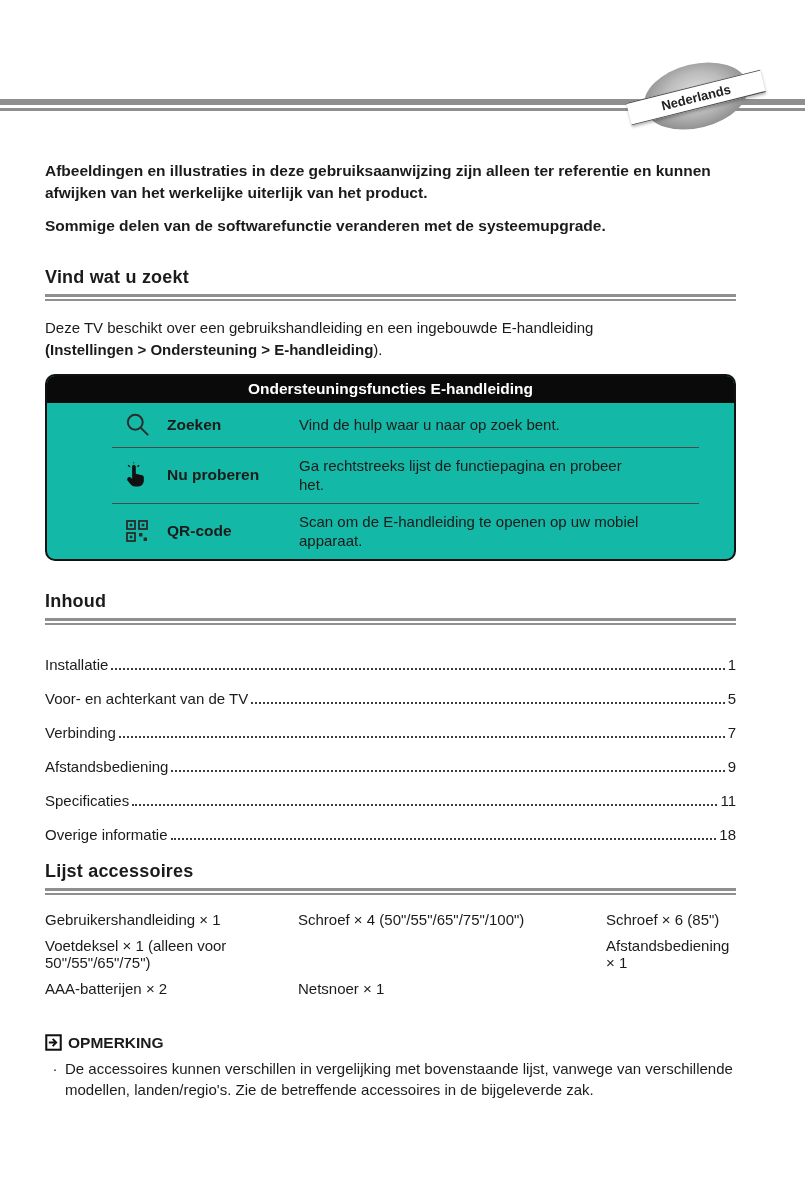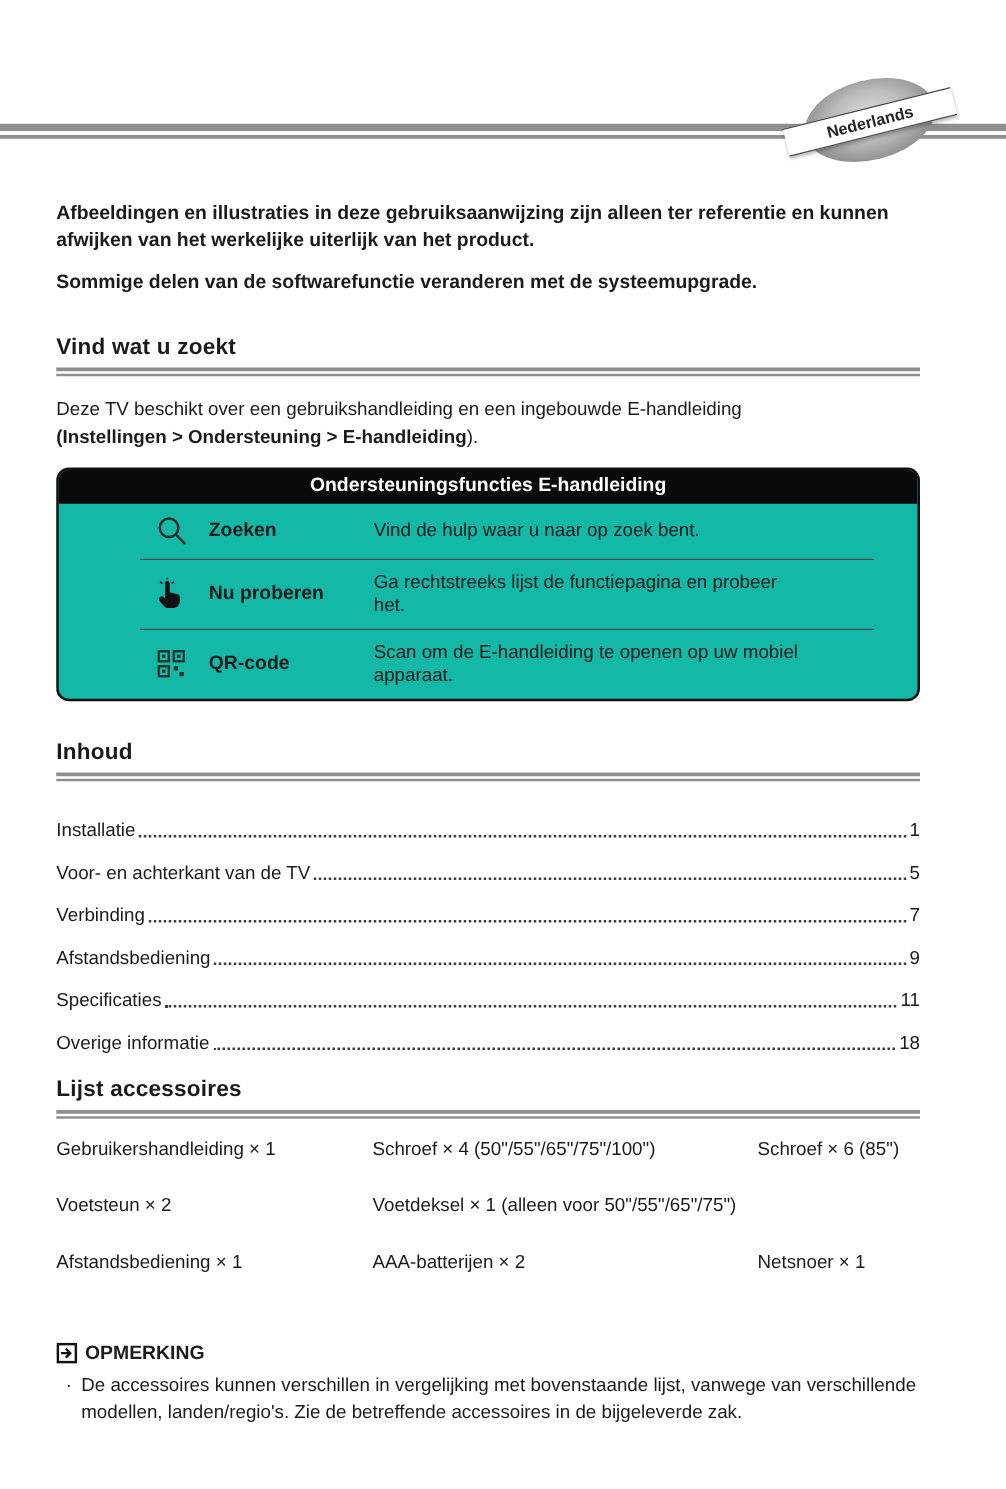--- a/index.html
+++ b/index.html
@@ -51,21 +51,21 @@
 
   
   .toc { margin-bottom:16px; }
   .toc-row { display:flex; align-items:flex-end; height:34px; font-size:15px; }
   .toc-title { white-space:nowrap; padding-bottom:2px; }
   .toc-dots { flex:1; border-bottom:2.6px dotted #3c3c3c; margin:0 3px; transform:translateY(-5px); }
   .toc-page { white-space:nowrap; padding-bottom:2px; }
 
   
   .acc-intro { margin-bottom:12px; }
-  .acc-grid { display:grid; grid-template-columns:253px 308px 1fr; row-gap:28px; font-size:15px; margin-bottom:28px; }
+  .acc-grid { display:grid; grid-template-columns:253px 308px 1fr; row-gap:9px; font-size:15px; margin-bottom:28px; }
 
   
   .note { margin-top:6px; }
   .note-head { display:flex; align-items:center; gap:6px; font-weight:bold; font-size:15.5px; margin-bottom:6px; }
   .note-item { display:flex; font-size:15px; line-height:1.42; }
   .note-dot { width:20px; text-align:center; flex:0 0 20px; }
   .note-text { flex:1; }
 </style>
 </head>
 <body>
@@ -175,21 +175,20 @@
   </div>
 
   <h2>Lijst accessoires</h2>
   <div class="rule"></div>
 
 
   <div class="acc-grid">
     <span>Gebruikershandleiding × 1</span>
     <span>Schroef × 4 (50"/55"/65"/75"/100")</span>
     <span>Schroef × 6 (85")</span>
-    <span>Voetsteun × 2</span>
     <span>Voetdeksel × 1 (alleen voor 50"/55"/65"/75")</span>
     <span></span>
     <span>Afstandsbediening × 1</span>
     <span>AAA-batterijen × 2</span>
     <span>Netsnoer × 1</span>
     <span></span>
     <span></span>
   </div>
 
   <div class="note">

